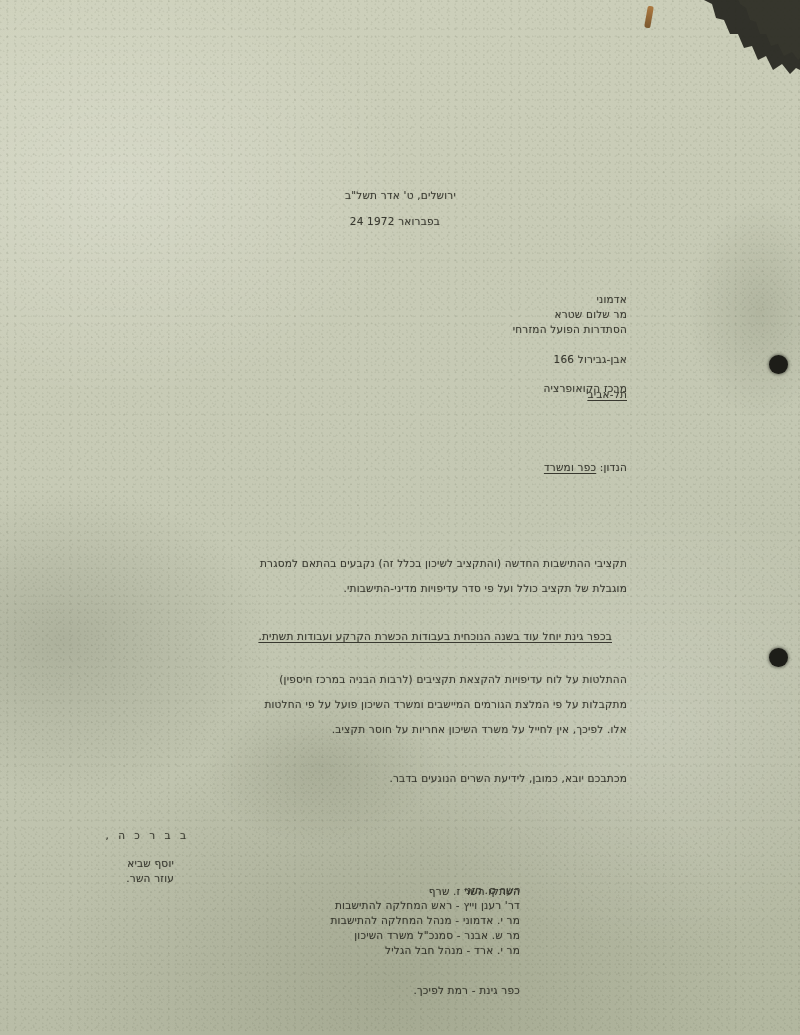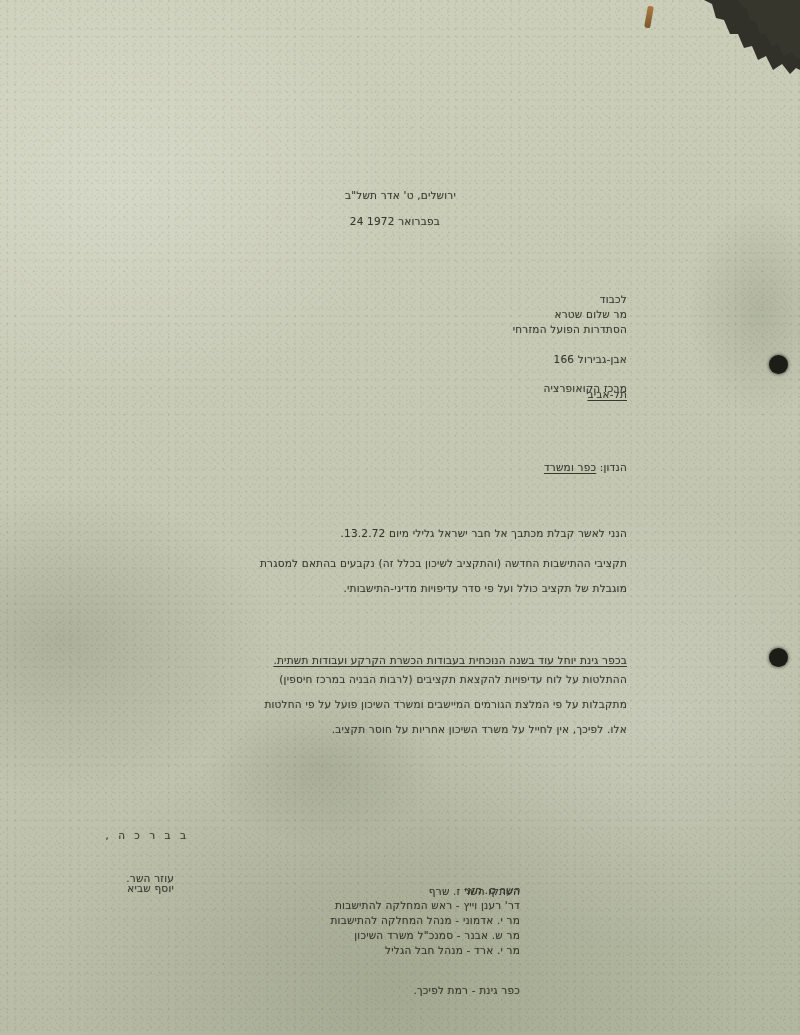--- a/index.html
+++ b/index.html
@@ -110,29 +110,29 @@
   #addr-4 { top: 352px; right: 173px; }
   #addr-5 { top: 367px; right: 173px; margin-top: 20px; }
 
   
   #subject { top: 460px; right: 173px; }
 
   
   #body-0 { top: 526px; right: 173px; }
   #body-1 { top: 556px; right: 173px; }
   #body-2 { top: 581px; right: 173px; }
-  #body-3 { top: 629px; right: 173px; margin-top: 24px; }
+  #body-3 { top: 629px; right: 188px; }
   #body-4 { top: 672px; right: 173px; }
   #body-5 { top: 697px; right: 173px; }
   #body-6 { top: 722px; right: 173px; }
   #body-7 { top: 771px; right: 173px; }
 
   
   #sig-0 { top: 828px; right: 611px; }
-  #sig-1 { top: 856px; right: 626px; margin-top: 25px; }
+  #sig-1 { top: 856px; right: 626px; }
   #sig-2 { top: 871px; right: 626px; }
 
   
   #cc-0 { top: 868px; right: 280px; margin-top: 16px; }
   #cc-1 { top: 883px; right: 280px; font-style: italic; }
   #cc-2 { top: 898px; right: 280px; }
   #cc-3 { top: 913px; right: 280px; text-align: right; }
   #cc-4 { top: 928px; right: 280px; }
   #cc-5 { top: 943px; right: 280px; }
   #cc-6 { top: 983px; right: 280px; }
@@ -155,39 +155,39 @@
   <div style="position:absolute;top:6px;right:148px;width:6px;height:22px;background:linear-gradient(180deg,#a86a2a,#6d4418);transform:rotate(10deg);opacity:0.85;border-radius:2px;"></div>
 
   <div class="hole hole-1"></div>
   <div class="hole hole-2"></div>
 
   <div class="doc">
 
     <div class="ln" id="date-line-1">ירושלים, ט' אדר תשל"ב</div>
     <div class="ln ltr" id="date-line-2">24 בפברואר 1972</div>
 
-    <div class="ln" id="addr-0">לכבוד</div>
+    <div class="ln" id="addr-0">אדמוני</div>
     <div class="ln" id="addr-1">מר שלום שטרא</div>
     <div class="ln" id="addr-2">הסתדרות הפועל המזרחי</div>
     <div class="ln" id="addr-3">מרכז הקואופרציה</div>
     <div class="ln" id="addr-4">אבן-גבירול 166</div>
     <div class="ln u" id="addr-5">תל-אביב</div>
 
     <div class="ln" id="subject">
       <span>הנדון:</span>
       <span class="u">כפר ומשרד</span>
     </div>
 
-    <div class="ln" id="body-0">הנני לאשר קבלת מכתבך אל חבר ישראל גלילי מיום 13.2.72.</div>
     <div class="ln" id="body-1">תקציבי ההתישבות החדשה (והתקציב לשיכון בכלל זה) נקבעים בהתאם למסגרת</div>
     <div class="ln" id="body-2">מוגבלת של תקציב כולל ועל פי סדר עדיפויות מדיני-התישבותי.</div>
     <div class="ln u" id="body-3">בכפר גינת יוחל עוד בשנה הנוכחית בעבודות הכשרת הקרקע ועבודות תשתית.</div>
     <div class="ln" id="body-5">מתקבלות על פי המלצת הגורמים המיישבים ומשרד השיכון פועל על פי החלטות</div>
     <div class="ln" id="body-4">ההתלטות על לוח עדיפויות להקצאת תקציבים (לרבות הבניה במרכז חיספין)</div>
     <div class="ln" id="body-6">אלו. לפיכך, אין לחייל על משרד השיכון אחריות על חוסר תקציב.</div>
+    <div class="ln" id="body-7">מכתבכם יובא, כמובן, לידיעת השרים הנוגעים בדבר.</div>
 
     <div class="ln spaced" id="sig-0">ב ב ר כ ה ,</div>
     <div class="ln" id="sig-1">יוסף שביא</div>
     <div class="ln" id="sig-2">עוזר השר.</div>
 
     <div class="ln" id="cc-0">העתקו השר ז. שרף</div>
     <div class="ln" id="cc-1">השר ס. חזני</div>
     <div class="ln" id="cc-2">דר' רענן וייץ - ראש המחלקה להתישבות</div>
     <div class="ln" id="cc-3">מר י. אדמוני - מנהל המחלקה להתישבות</div>
     <div class="ln" id="cc-4">מר ש. אבנר - סמנכ"ל משרד השיכון</div>

